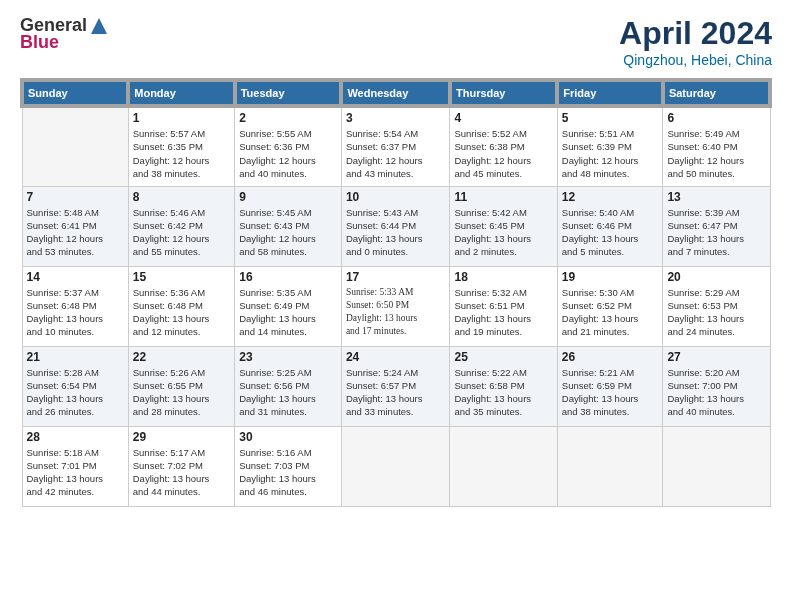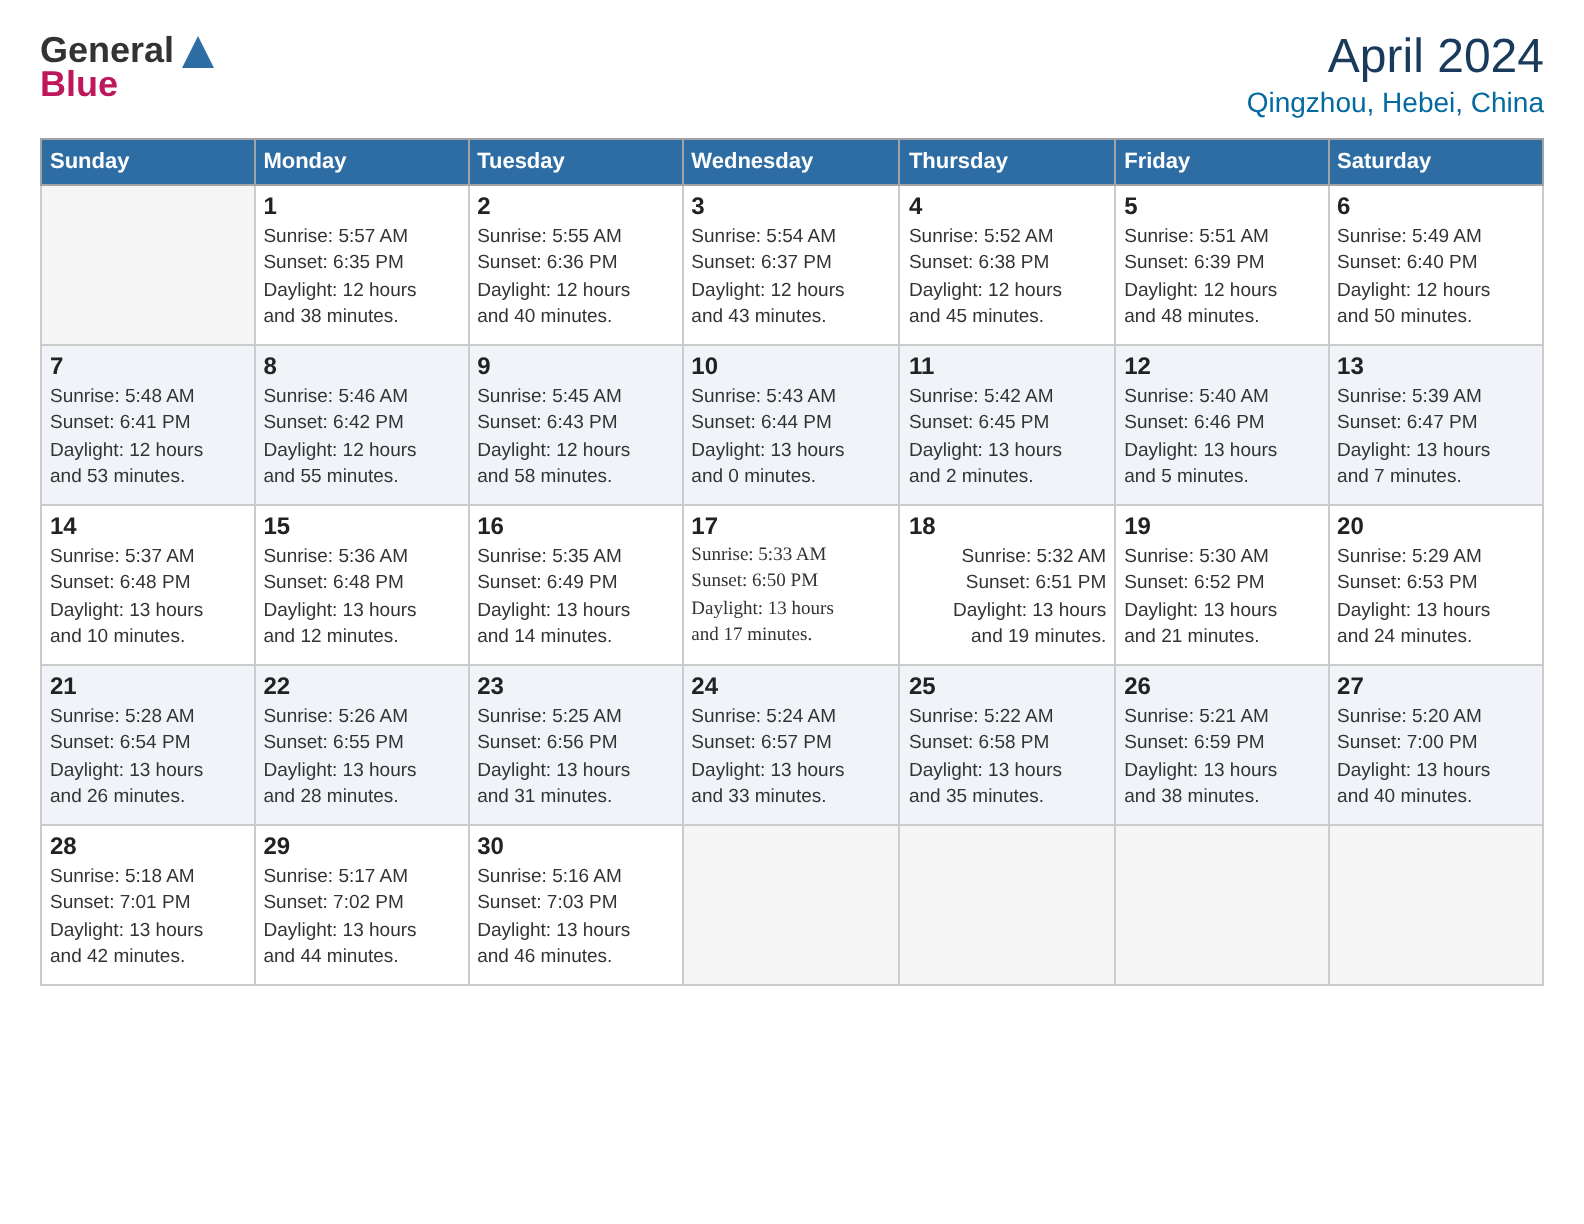--- a/index.html
+++ b/index.html
@@ -33,41 +33,41 @@
     }
     .logo-icon {
       width: 20px;
       height: 20px;
       margin-left: 2px;
     }
     .title-section {
       text-align: right;
     }
     .month-title {
-      font-size: 24px;
-      font-weight: normal;
+      font-size: 32px;
+      font-weight: bold;
       color: #1a3a5c;
     }
     .location {
       font-size: 14px;
       color: #0369a1;
     }
     .calendar {
       width: 100%;
       border-collapse: collapse;
       font-size: 10px;
     }
     .calendar th {
       background-color: #2e6da4;
       color: white;
       padding: 5px 4px;
       text-align: left;
       font-size: 11px;
       font-weight: bold;
-      border: 1px solid #a3a3a3;
+      border: 4px solid #a3a3a3;
     }
     .calendar td {
       border: 1px solid #ccc;
       padding: 3px 4px;
       vertical-align: top;
       width: 113px;
       min-height: 80px;
       height: 80px;
       background: #fff;
     }
@@ -243,21 +243,21 @@
           </td>
           <td>
             <div class="day-number">17</div>
             <div class="day-info" style="white-space: pre-line; font-family: Liberation Serif, serif;">Sunrise: 5:33 AM
 Sunset: 6:50 PM
 Daylight: 13 hours
 and 17 minutes.</div>
           </td>
           <td>
             <div class="day-number">18</div>
-            <div class="day-info" style="white-space: pre-line; text-align: right;">Sunrise: 5:32 AM
+            <div class="day-info" style="white-space: pre-line;">Sunrise: 5:32 AM
 Sunset: 6:51 PM
 Daylight: 13 hours
 and 19 minutes.</div>
           </td>
           <td>
             <div class="day-number">19</div>
             <div class="day-info" style="white-space: pre-line;">Sunrise: 5:30 AM
 Sunset: 6:52 PM
 Daylight: 13 hours
 and 21 minutes.</div>

